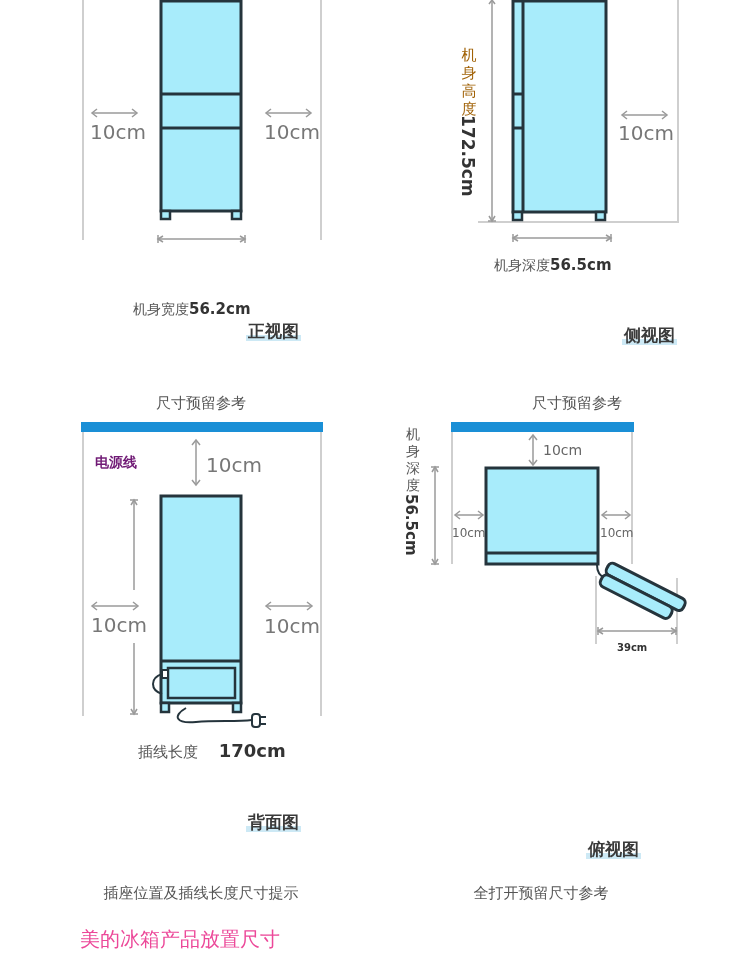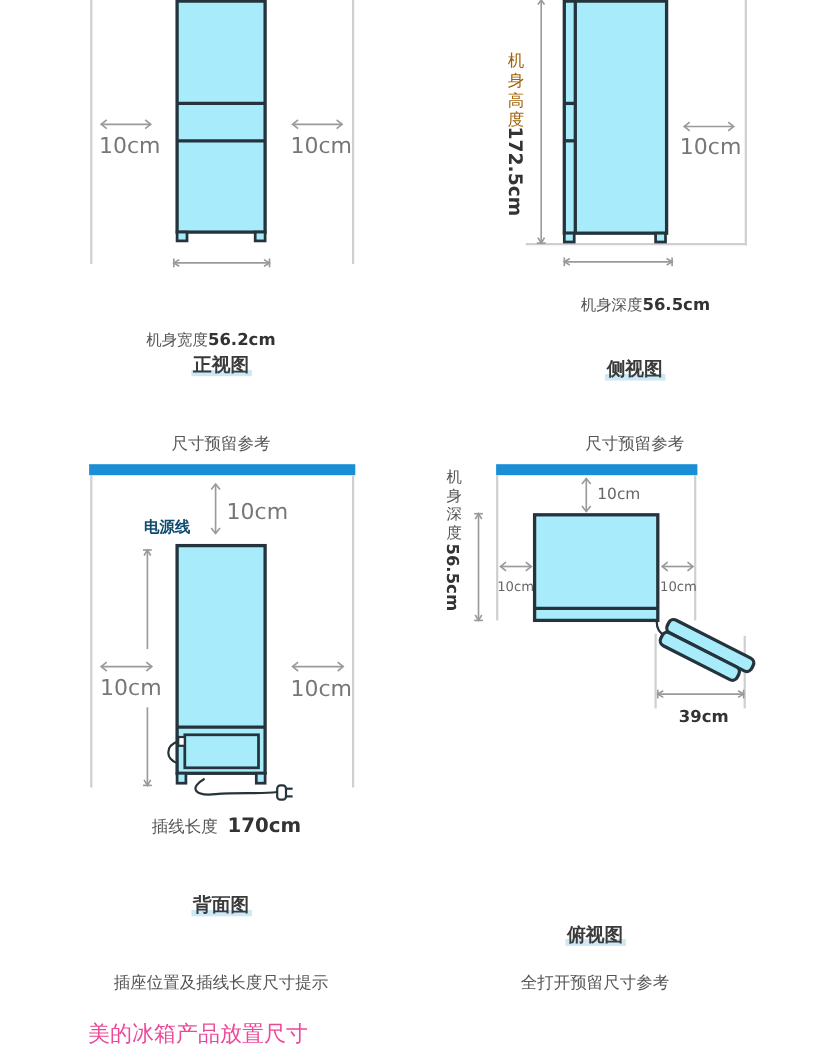--- a/index.html
+++ b/index.html
@@ -1,21 +1,21 @@
 <!DOCTYPE html>
 <html><head>
 <meta charset="utf-8">
 <style>
   html, body { margin:0; padding:0; background:#ffffff; }
   body { width:750px; height:963px; position:relative; overflow:hidden;
          font-family:"DejaVu Sans","Liberation Sans",sans-serif; color:#333; }
   .abs { position:absolute; }
   svg.diagram { position:absolute; left:0; top:0; }
   .caption-title { position:absolute; font-size:17px; font-weight:bold; color:#3a3a3a;
-                   text-align:center; width:200px; }
+                   text-align:right; width:200px; }
   .caption-title span { background:linear-gradient(to top, #cde9f5 0, #cde9f5 6px, transparent 6px); padding:0 2px; }
   .caption-sub { position:absolute; font-size:15px; color:#555; text-align:center; width:300px;margin-top:44px; }
   .footer-title { position:absolute; left:80px; top:926px; font-size:20px; color:#ec4899; }
 </style>
 </head>
 <body>
 
 <div>
 <svg class="diagram" width="750" height="963">
 
@@ -79,21 +79,21 @@
   <rect x="513" y="1" width="93" height="211" fill="#a8ecfb" stroke="#25343c" stroke-width="3"></rect>
   <line x1="523" y1="1" x2="523" y2="212" stroke="#25343c" stroke-width="3"></line>
   <line x1="513" y1="94" x2="523" y2="94" stroke="#25343c" stroke-width="3"></line>
   <line x1="513" y1="128" x2="523" y2="128" stroke="#25343c" stroke-width="3"></line>
   <rect x="513" y="212" width="9" height="8" fill="#a8ecfb" stroke="#25343c" stroke-width="2.5"></rect>
   <rect x="596" y="212" width="9" height="8" fill="#a8ecfb" stroke="#25343c" stroke-width="2.5"></rect>
 </svg>
 <div class="abs" style="left:460px;top:46px;width:18px;font-size:15px;line-height:18px;color:#a16207;text-align:center;">机身高度</div>
 <div class="abs" style="left:478px;top:115px;font-size:17px;font-weight:bold;color:#333;transform-origin:0 0;transform:rotate(90deg);white-space:nowrap;">172.5cm</div>
 <div class="abs" style="left:618px;top:121px;font-size:20px;color:#777;">10cm</div>
-<div class="abs" style="left:494px;top:268px;font-size:14px;color:#555;margin-left:34px;">
+<div class="abs" style="left:494px;top:256px;font-size:14px;color:#555;">
   <span>机身深度</span><b style="color:#333;font-size:15px;">56.5cm</b>
 </div>
 <div class="caption-title" style="left:477px;top:324px;"><span>侧视图</span></div>
 <div class="caption-sub" style="left:427px;top:350px;">尺寸预留参考</div>
 </div>
 
 <div>
 <svg class="diagram" width="750" height="963">
 
   <rect x="81" y="422" width="242" height="10" fill="#1a8fd6"></rect>
@@ -127,27 +127,27 @@
   <rect x="233" y="703" width="8" height="9" fill="#a8ecfb" stroke="#25343c" stroke-width="2.5"></rect>
 
   <rect x="162" y="670" width="6" height="8" fill="#ffffff" stroke="#25343c" stroke-width="2"></rect>
   <path d="M162,674 C150,678 150,690 162,694" stroke="#25343c" stroke-width="2" fill="none"></path>
 
   <path d="M186,708 C172,716 176,724 196,722 C216,720 236,722 252,720" stroke="#25343c" stroke-width="2" fill="none"></path>
   <rect x="252" y="714" width="8" height="13" rx="3" fill="#ffffff" stroke="#25343c" stroke-width="2"></rect>
   <line x1="260" y1="717" x2="266" y2="717" stroke="#25343c" stroke-width="2"></line>
   <line x1="260" y1="724" x2="266" y2="724" stroke="#25343c" stroke-width="2"></line>
 </svg>
-<div class="abs" style="left:95px;top:471px;font-size:14px;font-weight:bold;color:#0c4a6e;margin-left:36px;">电源线</div>
+<div class="abs" style="left:95px;top:454px;font-size:14px;font-weight:bold;color:#701a75;">电源线</div>
 <div class="abs" style="left:206px;top:453px;font-size:20px;color:#777;">10cm</div>
 <div class="abs" style="left:91px;top:613px;font-size:20px;color:#777;">10cm</div>
 <div class="abs" style="left:264px;top:614px;font-size:20px;color:#777;">10cm</div>
 <div class="abs" style="left:138px;top:740px;font-size:15px;color:#555;">
   <span>插线长度</span>
-  <b style="color:#333;font-size:18px;margin-left:4px;">170cm</b>
+  <b style="color:#333;font-size:18px;margin-left:16px;">170cm</b>
 </div>
 <div class="caption-title" style="left:101px;top:811px;"><span>背面图</span></div>
 <div class="caption-sub" style="left:51px;top:840px;">插座位置及插线长度尺寸提示</div>
 </div>
 
 <div>
 <svg class="diagram" width="750" height="963">
   <rect x="451" y="422" width="183" height="10" fill="#1a8fd6"></rect>
   <line x1="452" y1="432" x2="452" y2="564" stroke="#cfcfcf" stroke-width="2"></line>
   <line x1="632" y1="432" x2="632" y2="564" stroke="#cfcfcf" stroke-width="2"></line>
@@ -187,18 +187,18 @@
   <g transform="rotate(27 640 598)">
     <rect x="597" y="579" width="86" height="13" rx="5" fill="#a8ecfb" stroke="#25343c" stroke-width="3"></rect>
     <rect x="597" y="592" width="78" height="13" rx="5" fill="#a8ecfb" stroke="#25343c" stroke-width="3"></rect>
   </g>
 </svg>
 <div class="abs" style="left:404px;top:426px;width:18px;font-size:14px;line-height:17px;color:#555;text-align:center;">机身深度</div>
 <div class="abs" style="left:420px;top:494px;font-size:15px;font-weight:bold;color:#333;transform-origin:0 0;transform:rotate(90deg);white-space:nowrap;">56.5cm</div>
 <div class="abs" style="left:543px;top:442px;font-size:14px;color:#666;">10cm</div>
 <div class="abs" style="left:452px;top:526px;font-size:12px;color:#666;">10cm</div>
 <div class="abs" style="left:600px;top:526px;font-size:12px;color:#666;">10cm</div>
-<div class="abs" style="left:617px;top:642px;font-size:15px;font-weight:bold;color:#333;">39cm</div>
+<div class="abs" style="left:617px;top:642px;font-size:10px;font-weight:bold;color:#333;">39cm</div>
 <div class="caption-title" style="left:441px;top:838px;"><span>俯视图</span></div>
 <div class="caption-sub" style="left:391px;top:840px;">全打开预留尺寸参考</div>
 </div>
 
 <div class="footer-title">美的冰箱产品放置尺寸</div>
 
 </body></html>

